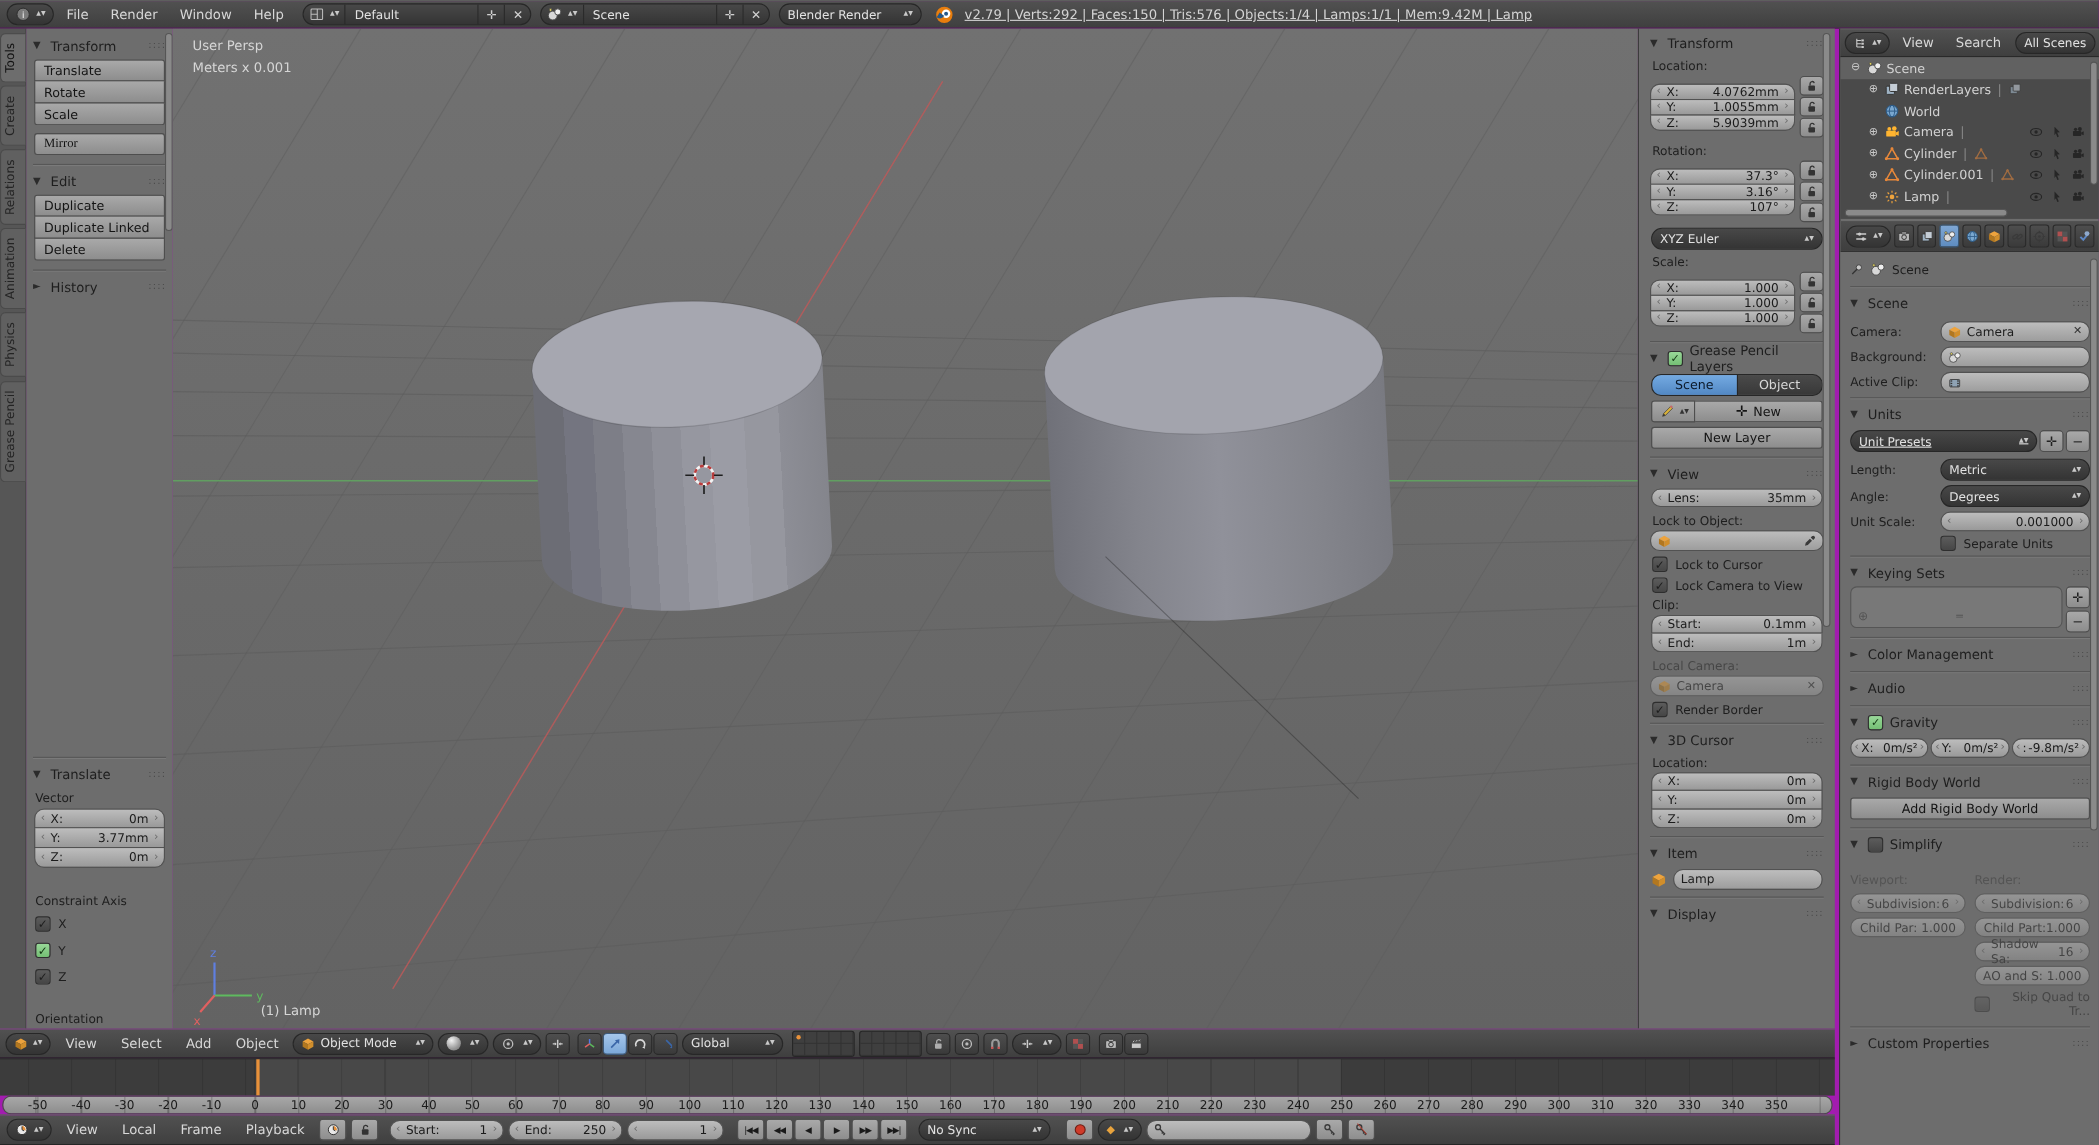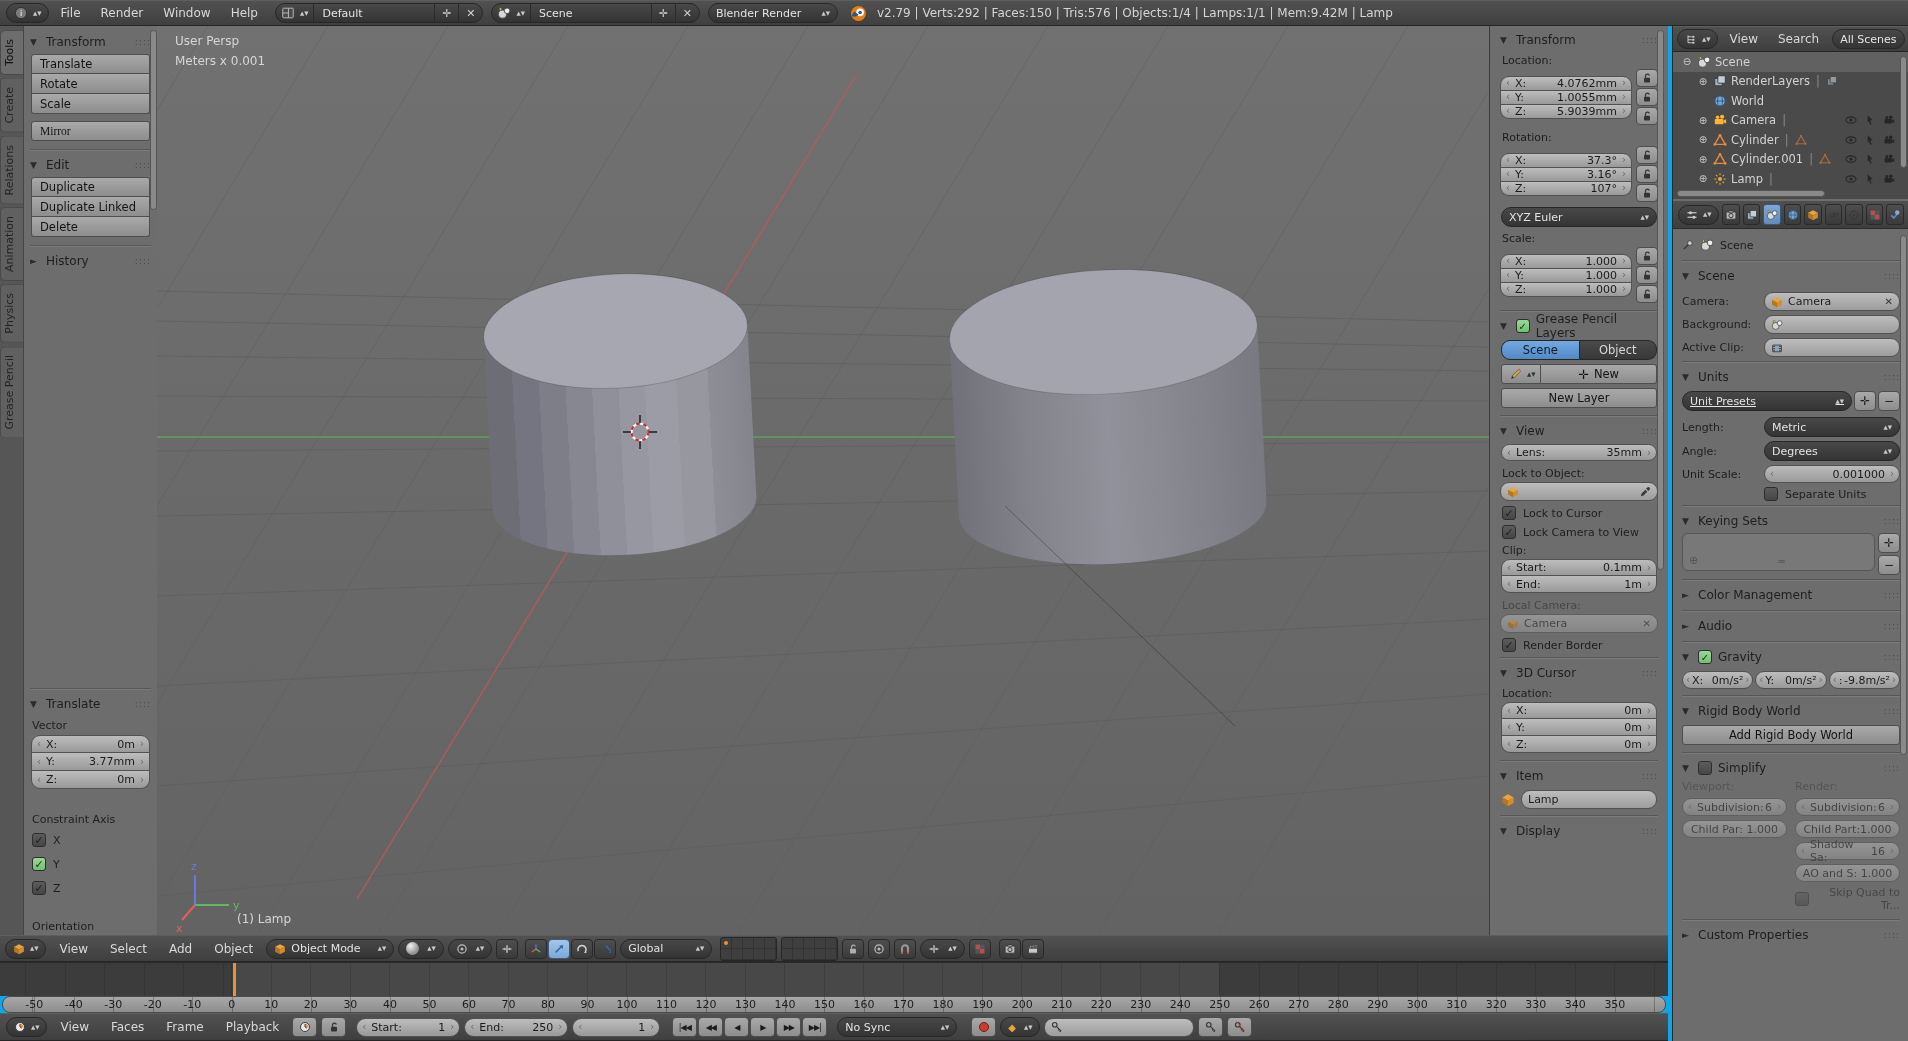--- a/index.html
+++ b/index.html
@@ -1,17 +1,17 @@
 <!DOCTYPE html>
 <html><head>
 <meta charset="utf-8">
 <style>
 *{margin:0;padding:0;box-sizing:border-box;font-family:"DejaVu Sans",sans-serif;}
 html,body{width:1908px;height:1041px;background:#222;overflow:hidden;}
-#app{position:relative;width:1908px;height:1041px;background:#0ea5e9;font-size:12px;}
+#app{position:relative;width:1908px;height:1041px;background:#a21caf;font-size:12px;}
 .abs{position:absolute;}
 .row{display:flex;align-items:center;}
 
 
 .ehdr{background:linear-gradient(#515151,#3f3f3f);border-top:1px solid #5e5e5e;border-bottom:1px solid #262626;}
 .menu{color:#d8d8d8;font-size:12px;padding:0 9px;height:100%;display:flex;align-items:center;cursor:default;}
 .dk{background:linear-gradient(#484848,#343434);border:1px solid #272727;border-radius:10px;color:#e2e2e2;display:flex;align-items:center;font-size:11px;height:20px;padding:0 7px;gap:5px;}
 .sl{background:linear-gradient(#bdbdbd,#999);border:1px solid #525252;border-radius:10px;color:#1b1b1b;font-size:11px;height:18px;display:flex;align-items:center;padding:0 5px;}
 .sl .lab{margin-left:5px;}
 .sl .val{margin-left:auto;margin-right:5px;}
@@ -39,21 +39,21 @@
 .lockbtn{width:22px;height:18px;background:linear-gradient(#a9a9a9,#8d8d8d);border:1px solid #4e4e4e;border-radius:4px;display:flex;align-items:center;justify-content:center;flex:none;}
 .scroll-v{position:absolute;width:7px;border-radius:4px;background:#8a8a8a;border:1px solid #555;}
 .scroll-h{position:absolute;height:7px;border-radius:4px;background:#8a8a8a;border:1px solid #555;}
 
 
 #info-bar{left:0;top:0;width:1908px;height:26px;display:flex;align-items:center;padding:0 6px;gap:2px;}
 .compound{display:flex;align-items:center;height:20px;background:linear-gradient(#484848,#343434);border:1px solid #272727;border-radius:10px;color:#e2e2e2;font-size:11px;overflow:hidden;}
 .cseg{display:flex;align-items:center;padding:0 5px;gap:2px;border-right:1px solid #2a2a2a;height:100%;}
 .cname{padding:0 8px;min-width:120px;}
 .cbtn{width:24px;height:100%;display:flex;align-items:center;justify-content:center;border-left:1px solid #2a2a2a;color:#d0d0d0;font-size:11px;}
-#stats{color:#d4d4d4;font-size:12px;margin-left:8px;}
+#stats{color:#d4d4d4;font-size:12px;margin-left:8px;text-decoration:underline;}
 
 
 #tool-tabs{left:0;top:26px;width:24px;height:909px;background:#565656;display:flex;flex-direction:column;gap:3px;padding-top:4px;border-right:1px solid #454545;}
 .ttab{writing-mode:vertical-rl;transform:rotate(180deg);font-size:11px;color:#242424;background:#606060;border:1px solid #4a4a4a;border-left:none;border-radius:0 5px 5px 0;padding:8px 2px;text-align:center;}
 .ttab.active{background:#6d6d6d;color:#111;}
 #tool-shelf{left:24px;top:26px;width:133px;height:909px;background:#6d6d6d;display:flex;flex-direction:column;padding:4px 6px 0 6px;overflow:hidden;}
 #tool-shelf .btn-grp,#tool-shelf>.panel>.btn{margin:0 1px;}
 #ts-scroll{left:150px;top:30px;height:180px;}
 
 
@@ -989,21 +989,21 @@
       </div>
   </div>
   <div id="tl-header" class="abs ehdr">
     <div class="dk" style="gap:2px;">
         <svg class="i12">
           <use href="#s-clock"></use>
         </svg>
         <span class="ud">▲▼</span>
       </div>
     <div class="menu">View</div>
-    <div class="menu">Faces</div>
+    <div class="menu">Local</div>
     <div class="menu">Frame</div>
     <div class="menu">Playback</div>
     <div class="pb">
         <svg class="i12">
           <use href="#s-clock"></use>
         </svg>
       </div>
     <div class="pb">
         <svg class="i12">
           <use href="#s-lock"></use>
@@ -1389,21 +1389,21 @@
             <span class="drag">::::</span>
           </div>
         <div class="btn" style="justify-content:center;margin:2px 0 7px 0;">Add Rigid Body World</div>
         <div class="psep"></div>
         <div class="phead">
             <span class="tri">▼</span>
             <span class="chk">✓</span>
             <span>Simplify</span>
             <span class="drag">::::</span>
           </div>
-        <div class="twocol mut" style="margin-top:0;">
+        <div class="twocol mut" style="margin-top:14px;">
           <div>
             <span class="collbl">Viewport:</span>
             <div class="sl">
                 <span class="arr">‹</span>
                 <span class="lab">Subdivision:</span>
                 <span class="val">6</span>
                 <span class="arr">›</span>
               </div>
             <div class="sl">
                 <span class="lab" style="margin:0 auto;">Child Par: 1.000</span>

